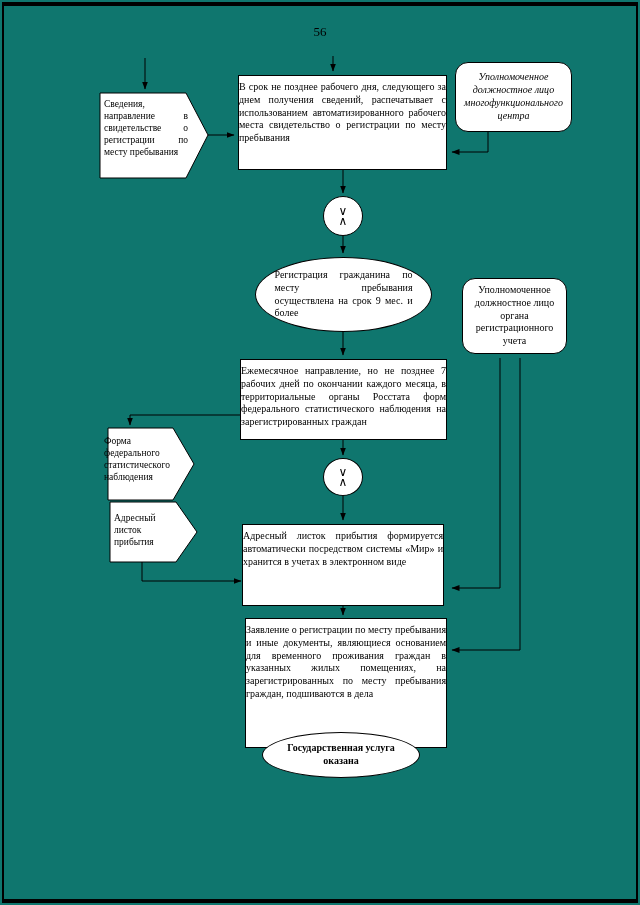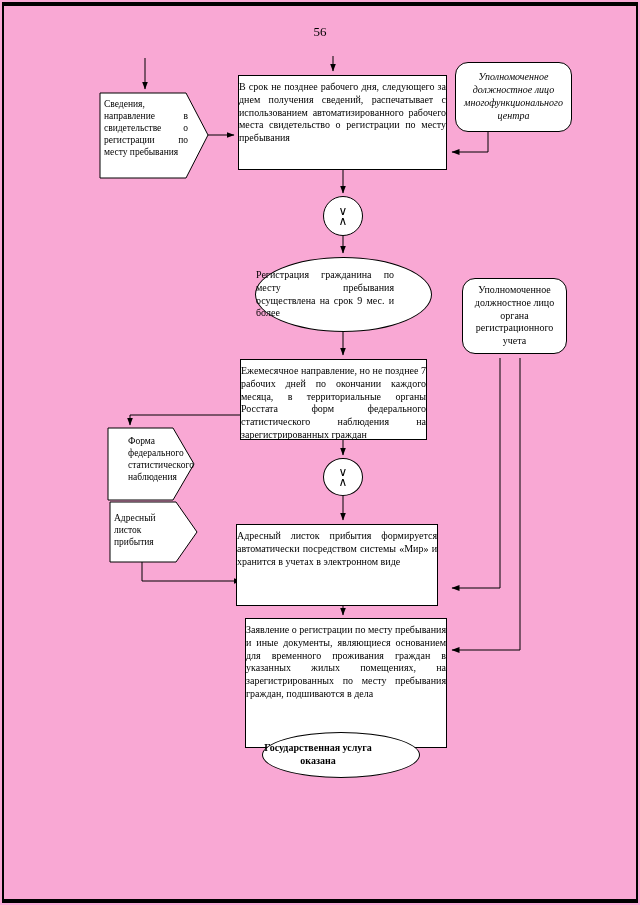--- a/index.html
+++ b/index.html
@@ -1,18 +1,18 @@
 <!DOCTYPE html>
 <html><head>
 <meta charset="utf-8">
 <style>
   * { margin:0; padding:0; box-sizing:border-box; }
   html,body { background:#ffffff; }
   .page {
-    position:relative; width:640px; height:905px; background:#f9a8d4;
+    position:relative; width:640px; height:905px; background:#0f766e;
     font-family:"Liberation Serif", serif; color:#000; overflow:hidden;
   }
   .frame {
     position:absolute; left:2px; top:2px; right:2px; bottom:2px;
     border:2px solid #000; border-top-width:4px; border-bottom-width:4px;
     pointer-events:none;
   }
   .page-number {
     position:absolute; top:24px; left:0; right:0;
     text-align:center; font-size:13px;
@@ -20,21 +20,21 @@
   svg.lines { position:absolute; left:0; top:0; width:640px; height:905px; }
   .node {
     position:absolute; border:1px solid #000; background:#fff;
     font-size:10px; line-height:1.28; padding:5px 0; text-align:justify;
   }
   .rounded {
     border-radius:13px; display:flex; align-items:center; justify-content:center;
     text-align:center; padding:4px 6px;
   }
   .ellipse {
-    border-radius:50%; display:flex; align-items:center; 
+    border-radius:50%; display:flex; align-items:center; justify-content:center;
   }
   .circle {
     position:absolute; border:1px solid #000; background:#fff; border-radius:50%;
     display:flex; flex-direction:column; align-items:center; justify-content:center;
     font-size:12px; line-height:0.85;
   }
   .penn-text {
     position:absolute; font-size:9.5px; line-height:1.25; text-align:justify;
   }
 </style>
@@ -67,26 +67,26 @@
       <polyline points="520,358 520,650 452,650" marker-end="url(#arr)"></polyline>
       <line x1="343" y1="606" x2="343" y2="615" marker-end="url(#arr)"></line>
       <line x1="343" y1="748" x2="343" y2="763" marker-end="url(#arr)"></line>
       <polygon points="100,93 186,93 208,135 186,178 100,178" fill="#fff"></polygon>
       <polygon points="108,428 173,428 194,464 173,500 108,500" fill="#fff"></polygon>
       <polygon points="110,502 176,502 197,532 176,562 110,562" fill="#fff"></polygon>
     </g>
   </svg>
 
   <div class="penn-text" style="left:104px;top:99px;width:84px;">Сведения, направление в свидетельстве о регистрации по месту пребывания</div>
-  <div class="penn-text" style="left:128px;top:436px;width:64px;text-align:left;">Форма федерального статистического наблюдения</div>
+  <div class="penn-text" style="left:104px;top:436px;width:64px;text-align:left;">Форма федерального статистического наблюдения</div>
   <div class="penn-text" style="left:114px;top:513px;width:66px;text-align:left;">Адресный листок прибытия</div>
 
   <div class="node" style="left:238px;top:75px;width:209px;height:95px;">В срок не позднее рабочего дня, следующего за днем получения сведений, распечатывает с использованием автоматизированного рабочего места свидетельство о регистрации по месту пребывания</div>
-  <div class="node" style="left:240px;top:359px;width:187px;height:81px;">Ежемесячное направление, но не позднее 7 рабочих дней по окончании каждого месяца, в территориальные органы Росстата форм федерального статистического наблюдения на зарегистрированных граждан</div>
-  <div class="node" style="left:236px;top:524px;width:202px;height:82px;">Адресный листок прибытия формируется автоматически посредством системы «Мир» и хранится в учетах в электронном виде</div>
+  <div class="node" style="left:240px;top:359px;width:207px;height:81px;">Ежемесячное направление, но не позднее 7 рабочих дней по окончании каждого месяца, в территориальные органы Росстата форм федерального статистического наблюдения на зарегистрированных граждан</div>
+  <div class="node" style="left:242px;top:524px;width:202px;height:82px;">Адресный листок прибытия формируется автоматически посредством системы «Мир» и хранится в учетах в электронном виде</div>
   <div class="node" style="left:245px;top:618px;width:202px;height:130px;">Заявление о регистрации по месту пребывания и иные документы, являющиеся основанием для временного проживания граждан в указанных жилых помещениях, на зарегистрированных по месту пребывания граждан, подшиваются в дела</div>
 
   <div class="node rounded" style="left:455px;top:62px;width:117px;height:70px;font-style:italic;">
     <span>Уполномоченное должностное лицо многофункционального центра</span>
   </div>
   <div class="node rounded" style="left:462px;top:278px;width:105px;height:76px;">
     <span>Уполномоченное должностное лицо органа регистрационного учета</span>
   </div>
 
   <div class="circle" style="left:323px;top:196px;width:40px;height:40px;">

